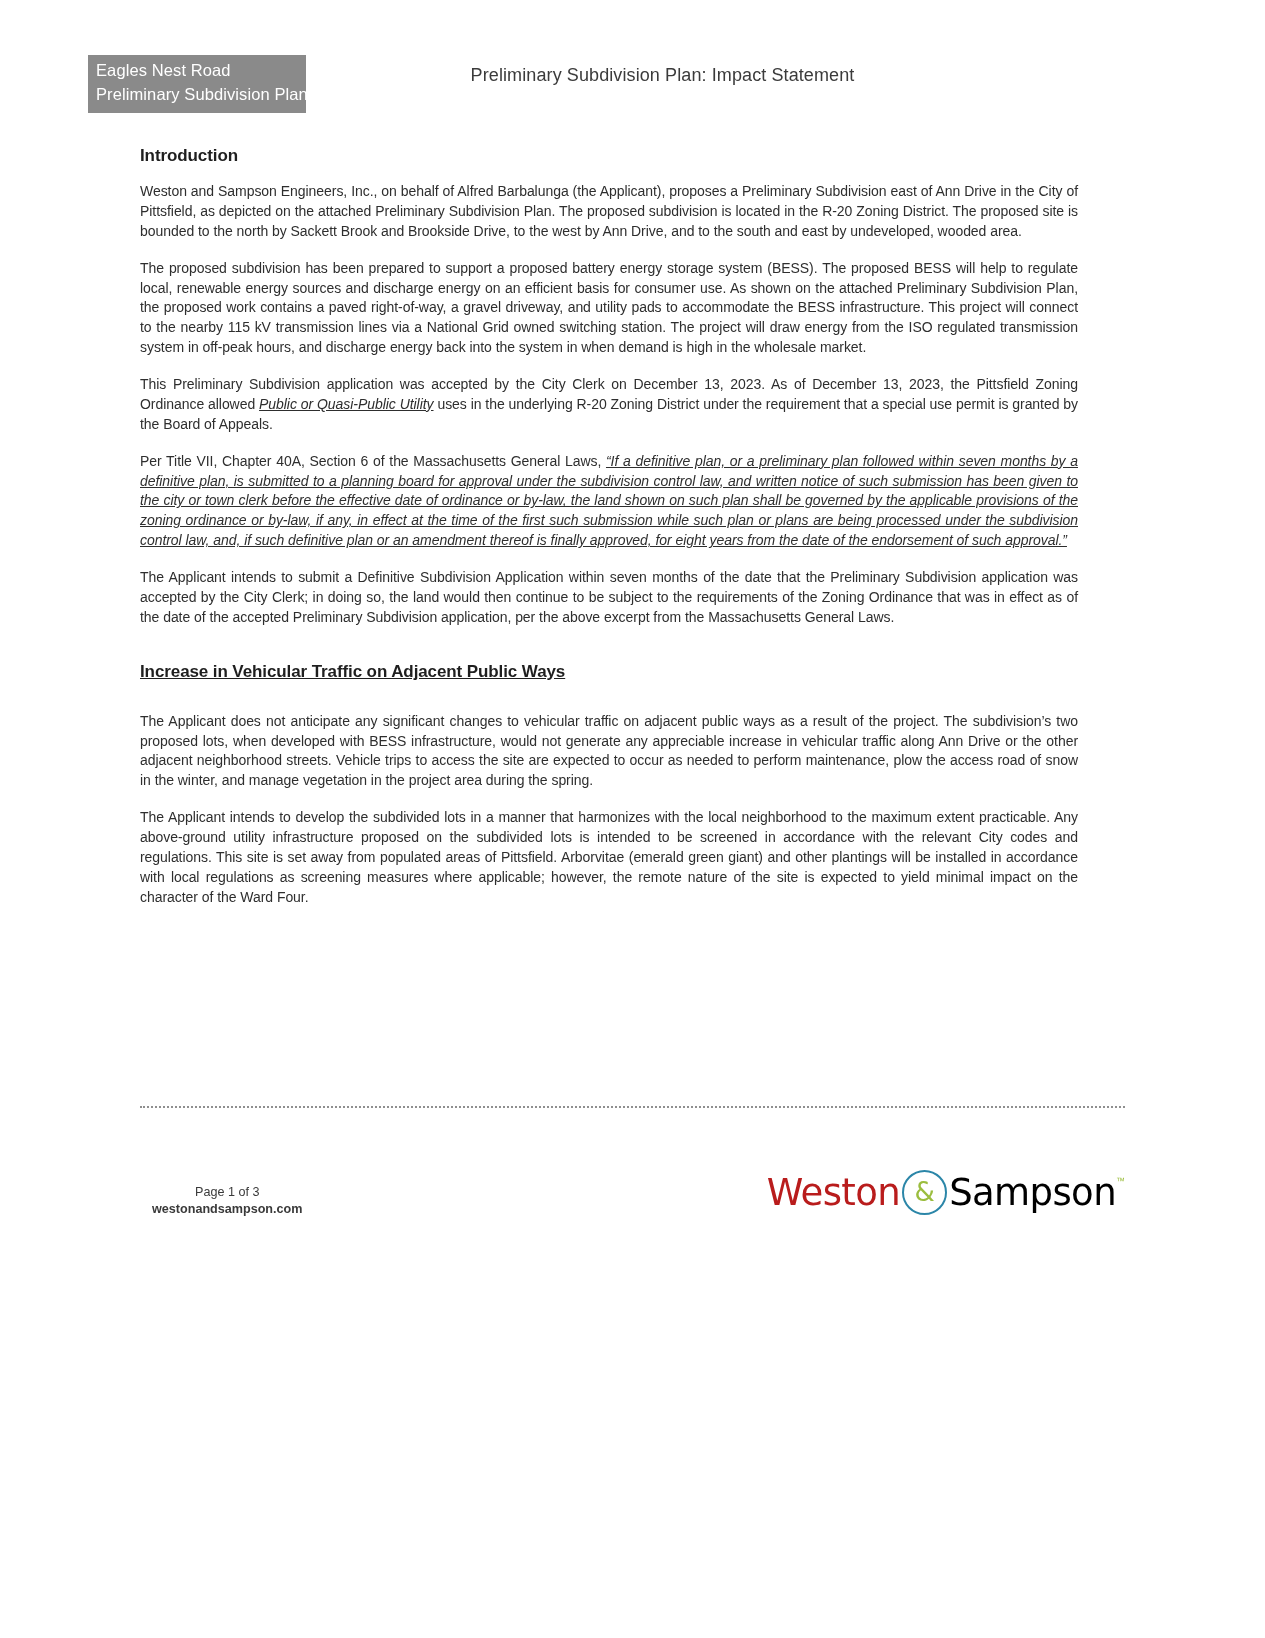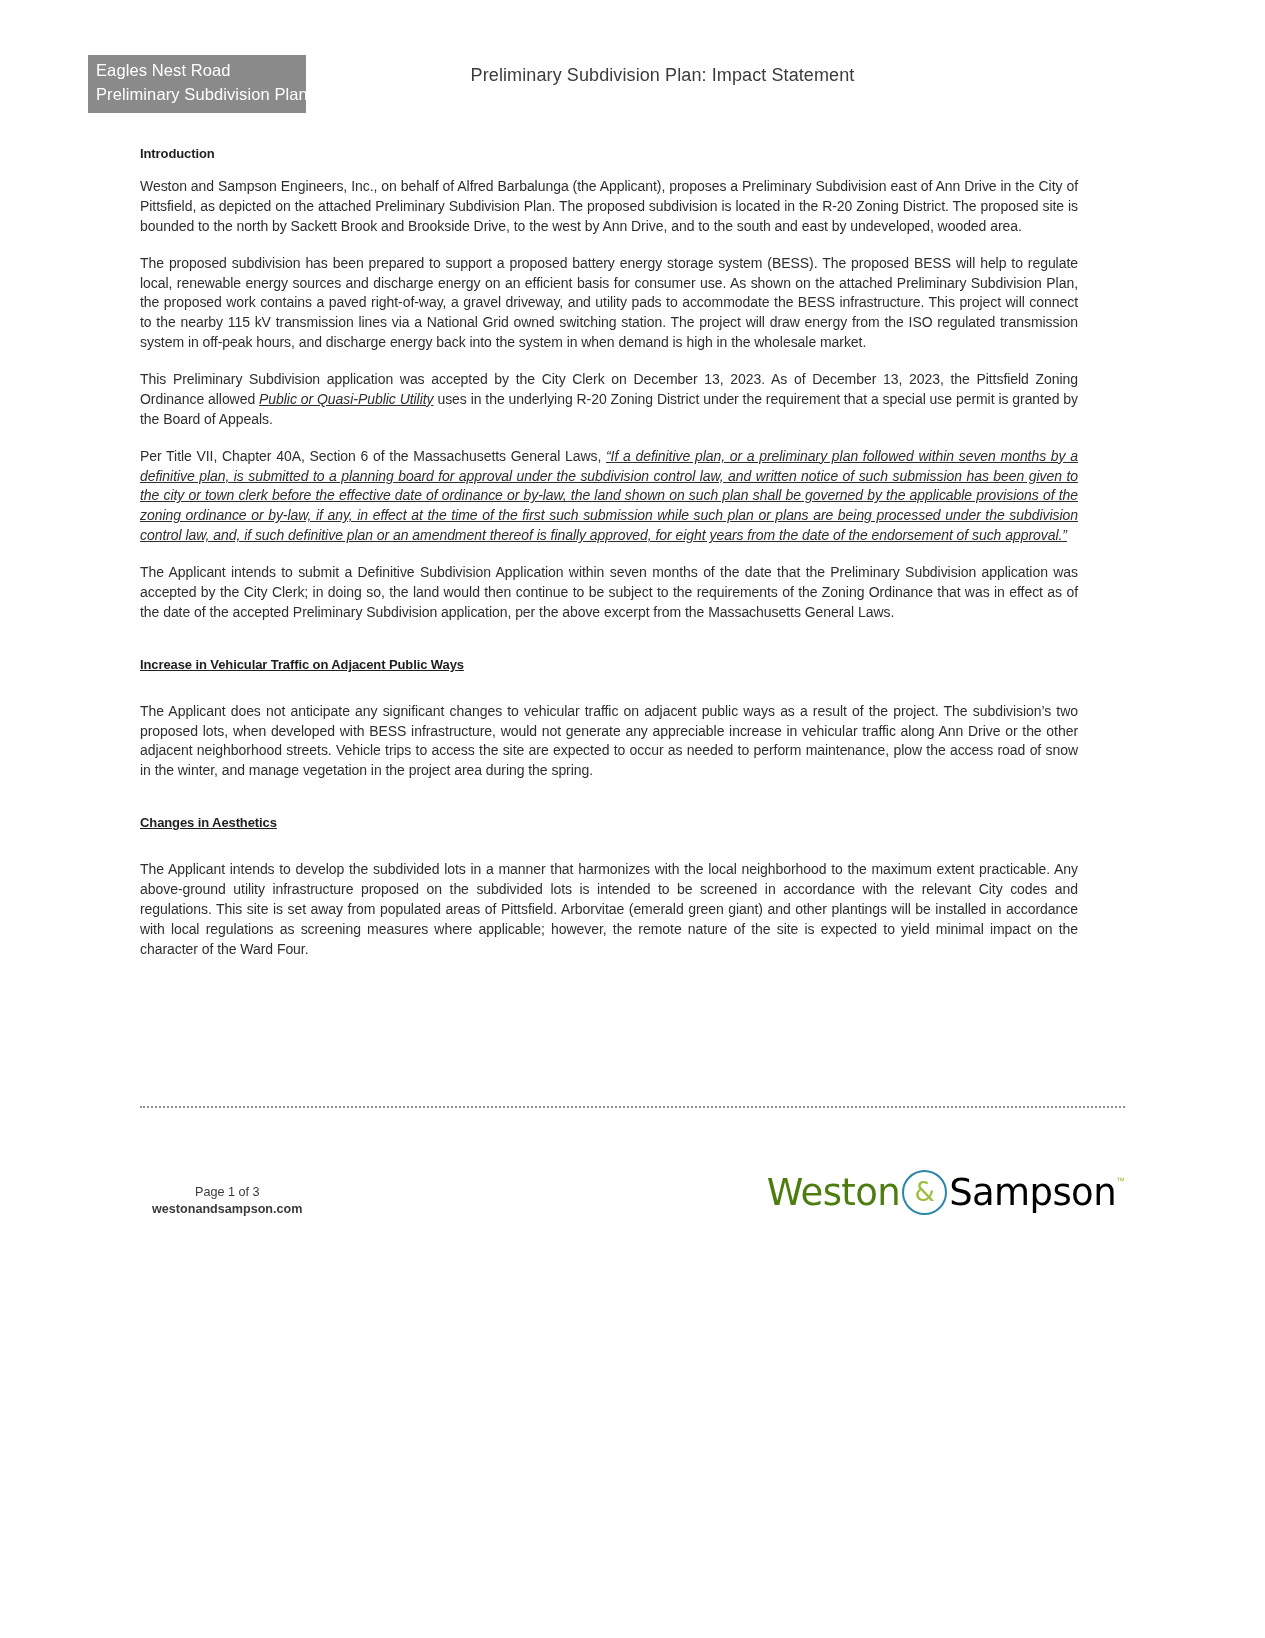--- a/index.html
+++ b/index.html
@@ -53,21 +53,21 @@
   }
 
   
   .doc-body {
     position: absolute;
     top: 146px;
     left: 140px;
     width: 938px;
   }
   h2.section-heading {
-    font-size: 13px;
+    font-size: 17px;
     font-weight: 700;
     color: #1f1f1f;
     margin: 0 0 16px 0;
     letter-spacing: -0.1px;
     font-family: "Liberation Sans", sans-serif;
   }
   h2.section-heading.spaced {
     margin-top: 34px;
     margin-bottom: 30px;
     text-decoration: underline;
@@ -111,21 +111,21 @@
   .logo {
     position: absolute;
     right: 0;
     top: -14px;
     display: flex;
     align-items: center;
     white-space: nowrap;
   }
   .logo .word-weston {
     font-size: 37px;
-    color: #4d7c0f;
+    color: #b91c1c;
     letter-spacing: -0.6px;
     font-family: "DejaVu Sans", sans-serif;
     font-weight: 400;
   }
   .logo .amp-wrap {
     position: relative;
     width: 45px;
     height: 45px;
     margin: 0 2px;
     display: inline-flex;
@@ -188,21 +188,20 @@
       <span>Per Title VII, Chapter 40A, Section 6 of the Massachusetts General Laws, </span><span class="ital">“If a definitive plan, or a preliminary plan followed within seven months by a definitive plan, is submitted to a planning board for approval under the subdivision control law, and written notice of such submission has been given to the city or town clerk before the effective date of ordinance or by-law, the land shown on such plan shall be governed by the applicable provisions of the zoning ordinance or by-law, if any, in effect at the time of the first such submission while such plan or plans are being processed under the subdivision control law, and, if such definitive plan or an amendment thereof is finally approved, for eight years from the date of the endorsement of such approval.”</span>
     </p>
 
     <p class="para">The Applicant intends to submit a Definitive Subdivision Application within seven months of the date that the Preliminary Subdivision application was accepted by the City Clerk; in doing so, the land would then continue to be subject to the requirements of the Zoning Ordinance that was in effect as of the date of the accepted Preliminary Subdivision application, per the above excerpt from the Massachusetts General Laws.</p>
 
 
     <h2 class="section-heading spaced">Increase in Vehicular Traffic on Adjacent Public Ways</h2>
 
     <p class="para">The Applicant does not anticipate any significant changes to vehicular traffic on adjacent public ways as a result of the project. The subdivision’s two proposed lots, when developed with BESS infrastructure, would not generate any appreciable increase in vehicular traffic along Ann Drive or the other adjacent neighborhood streets. Vehicle trips to access the site are expected to occur as needed to perform maintenance, plow the access road of snow in the winter, and manage vegetation in the project area during the spring.</p>
 
-    <h2 class="section-heading spaced">Changes in Aesthetics</h2>
 
     <p class="para last">The Applicant intends to develop the subdivided lots in a manner that harmonizes with the local neighborhood to the maximum extent practicable. Any above-ground utility infrastructure proposed on the subdivided lots is intended to be screened in accordance with the relevant City codes and regulations. This site is set away from populated areas of Pittsfield. Arborvitae (emerald green giant) and other plantings will be installed in accordance with local regulations as screening measures where applicable; however, the remote nature of the site is expected to yield minimal impact on the character of the Ward Four.</p>
 
   </div>
 
   <div class="doc-footer">
     <div class="footer-rule"></div>
     <div class="footer-left">
       <div>Page 1 of 3</div>
       <div class="site">westonandsampson.com</div>

